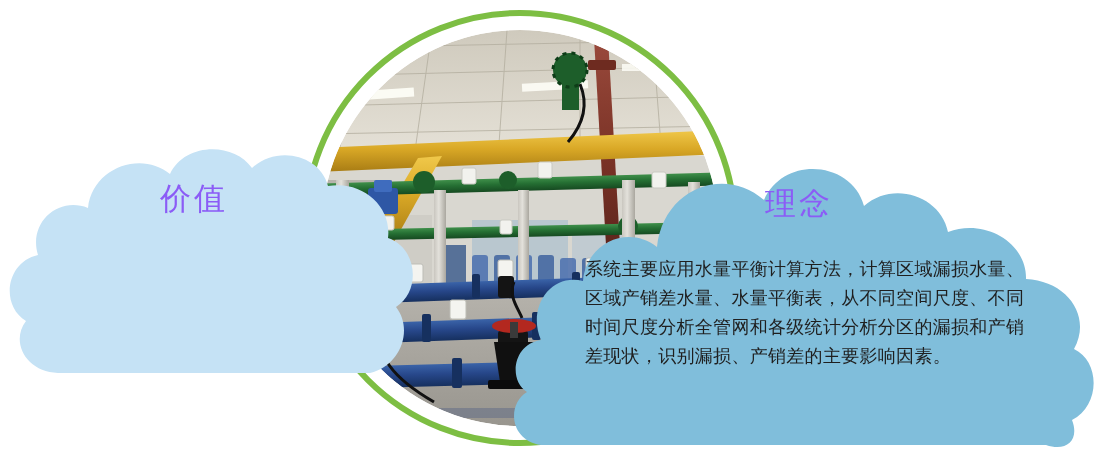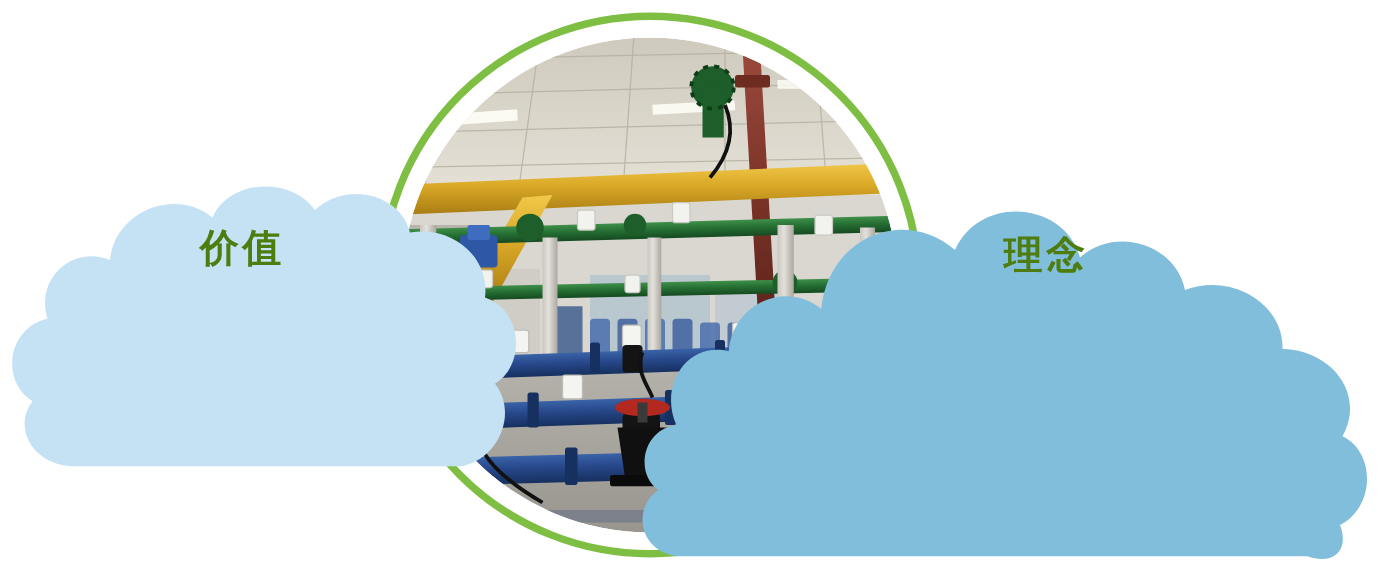--- a/index.html
+++ b/index.html
@@ -39,33 +39,33 @@
     position: absolute;
     left: 0; top: 0;
     width: 396px;
     height: 396px;
   }
 
   
   .cloud-title {
     position: absolute;
     font-size: 31px;
-    font-weight: bold;
-    color: #4d7c0f;
+    font-weight: normal;
+    color: #8b5cf6;
     letter-spacing: 3px;
     white-space: nowrap;
   }
   .cloud-body {
     position: absolute;
     color: #1f1f1f;
     line-height: 1.62;
     white-space: pre-line;
   }
   #left-title   { left: 160px; top: 178px; }
-  #right-title  { left: 803px; top: 183px; }
+  #right-title  { left: 765px; top: 183px; }
 
   #left-body {
     left: 22px;
     top: 250px;
     width: 372px;
     font-size: 17px;
     letter-spacing: 0.3px;
   }
   #right-body {
     left: 585px;
@@ -276,14 +276,18 @@
              C 276 145, 320 154, 328 186
              C 362 180, 392 206, 388 238
              C 418 248, 421 292, 396 307
              C 414 330, 400 366, 370 373
              Z" fill="#c5e2f5"></path>
   </svg>
 
   <div id="left-title" class="cloud-title">价值</div>
 
   <div id="right-title" class="cloud-title">理念</div>
+  <div id="right-body" class="cloud-body">系统主要应用水量平衡计算方法，计算区域漏损水量、
+区域产销差水量、水量平衡表，从不同空间尺度、不同
+时间尺度分析全管网和各级统计分析分区的漏损和产销
+差现状，识别漏损、产销差的主要影响因素。</div>
 
 </div>
 
 </body></html>

